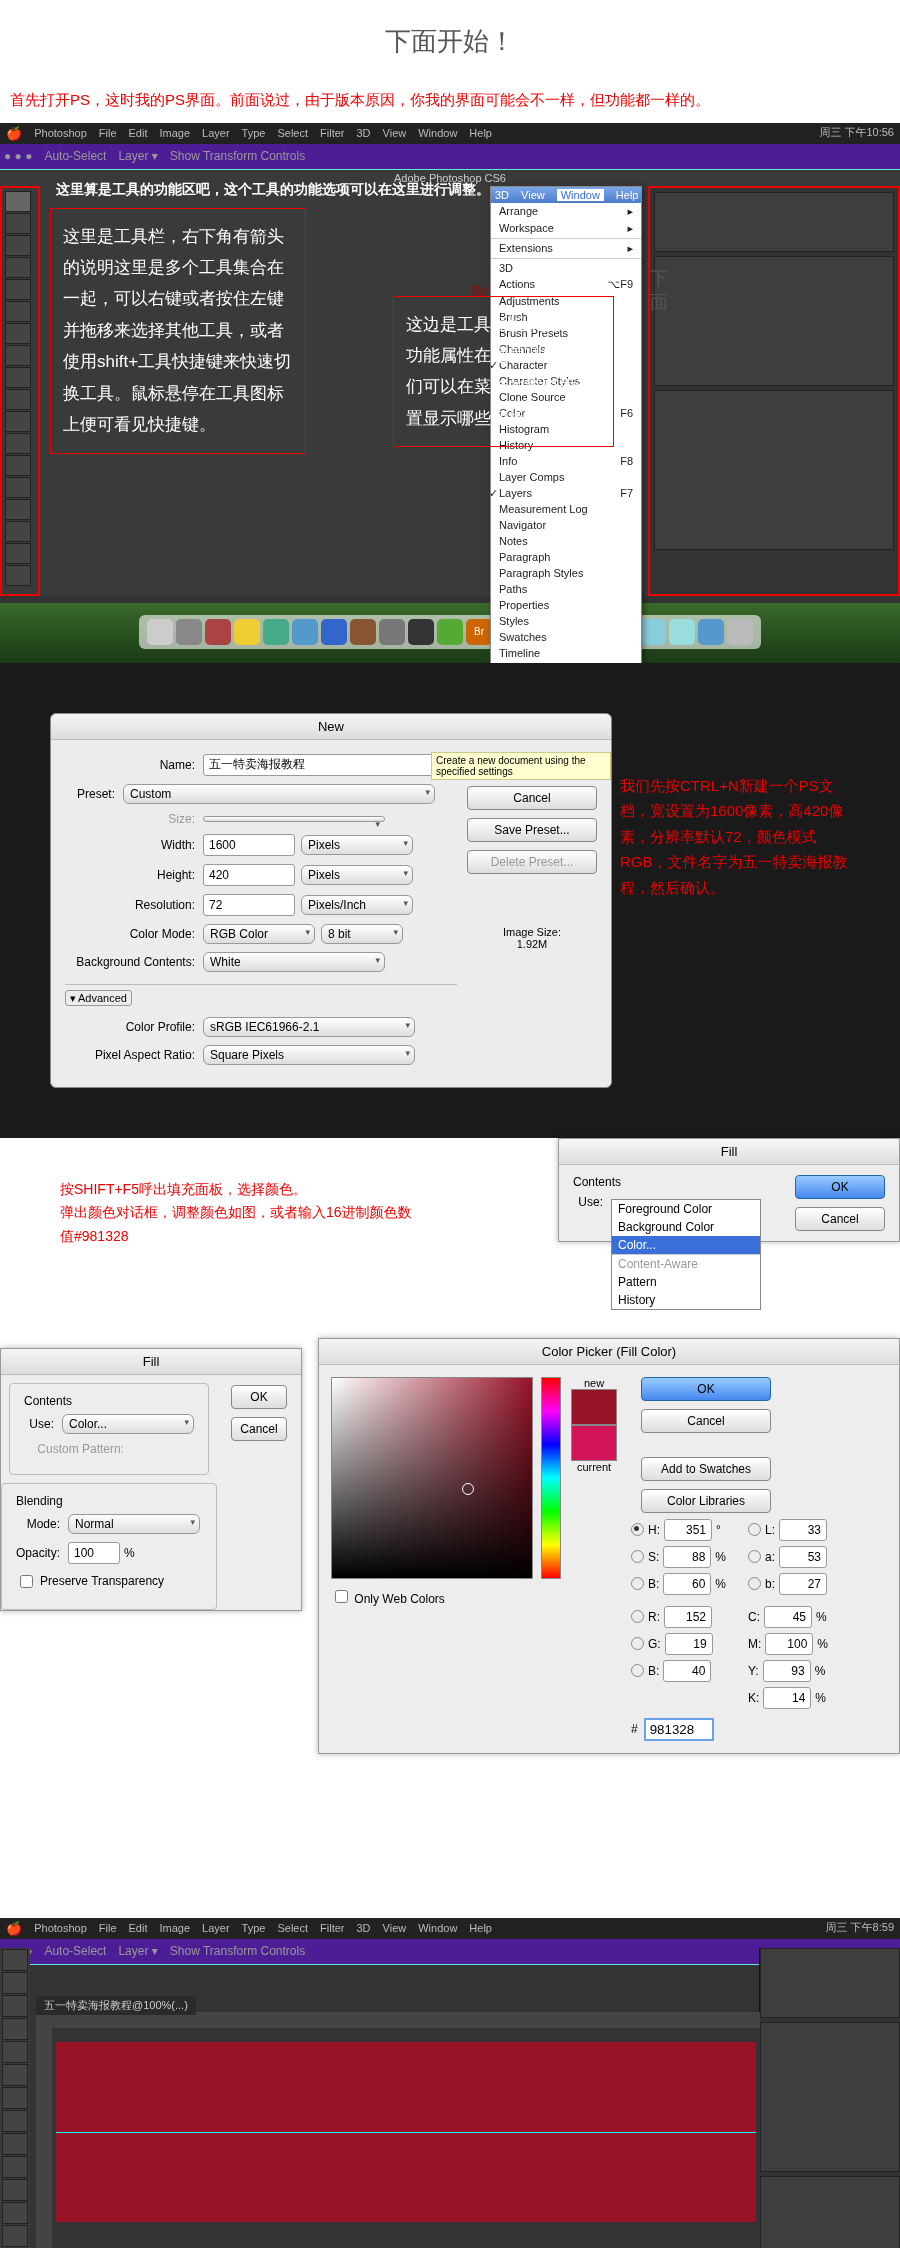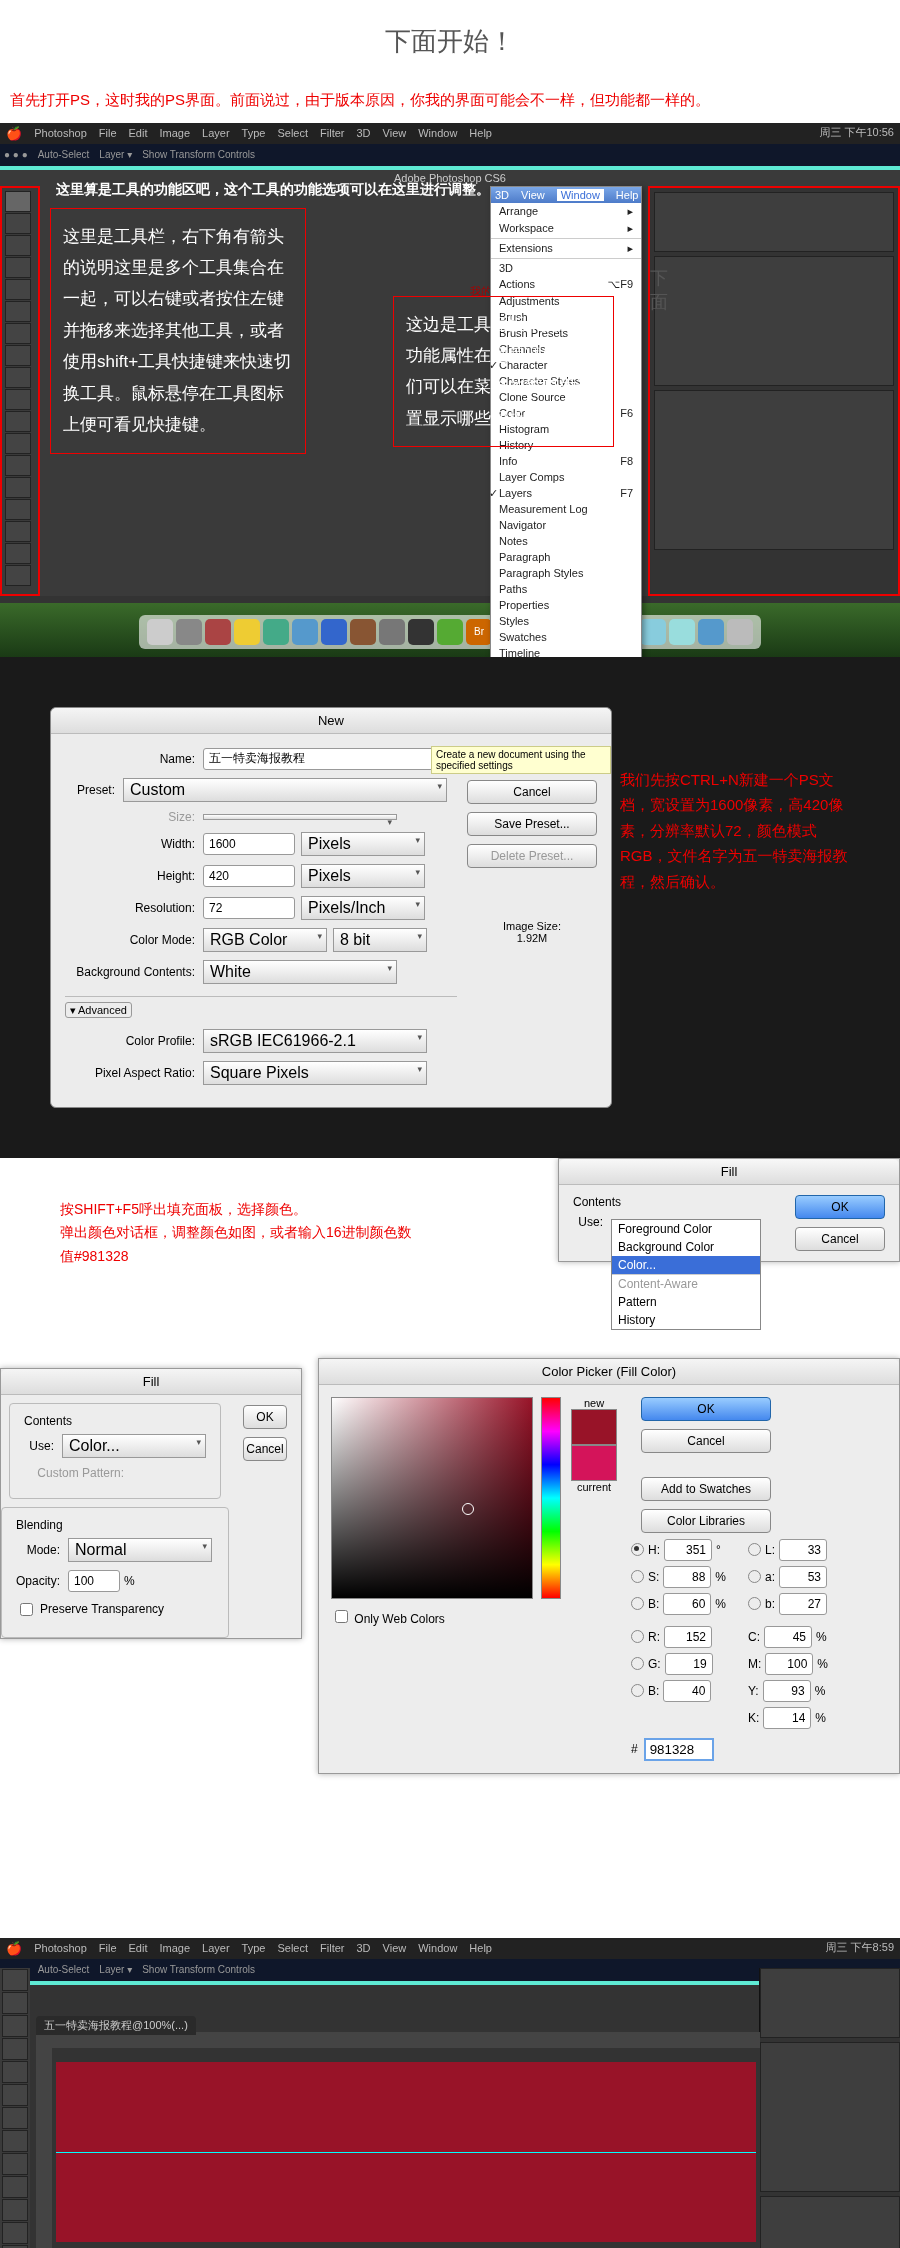--- a/index.html
+++ b/index.html
@@ -6,53 +6,53 @@
 .section{position:relative}
 .title{font-size:26px;text-align:center;padding:24px 0;color:#555}
 .red-note{color:#e00;font-size:15px;line-height:1.7}
 .red-note.small{font-size:14px}
 
 
 .sec1{height:480px;background:#333;position:relative}
 .menubar{background:#222;color:#bbb;font-size:11px;padding:3px 6px;display:flex;gap:12px;align-items:center}
 .menubar .apple{font-size:13px}
 .topright{position:absolute;right:6px;top:2px;color:#bbb;font-size:11px}
-.options-bar{background:#0f172a;border-bottom:4px solid #5eead4;padding:4px;font-size:10px;color:#999}
+.options-bar{background:#4c1d95;border-bottom:1px solid #5eead4;padding:4px;font-size:12px;color:#999}
 .window-title{background:#3a3a3a;color:#ccc;text-align:center;font-size:11px;padding:2px}
 .ps-body{display:flex;height:410px;background:#333}
 .tool-col{width:30px;background:#3a3a3a;border:2px solid #e00;display:flex;flex-direction:column;gap:1px;padding:3px}
 .tool-col .t{width:24px;height:19px;background:#444;border:1px solid #222}
 .tool-col .t.sel{background:#666}
 .canvas-area{flex:1;position:relative;background:#3a3a3a}
 .yellow-note{position:absolute;color:#fff;font-size:14px;font-weight:bold;line-height:1.6;padding:4px}
 .yn1{left:12px;top:-12px}
 .red-box-txt{position:absolute;border:1px solid #e00;color:#fff;font-size:17px;line-height:1.85;padding:12px;width:230px}
 .rb-tools{left:10px;top:22px}
 .rb-panels{right:34px;top:110px;width:195px}
 .window-menu{position:absolute;left:450px;top:0;width:150px;background:#fff;border:1px solid #888;box-shadow:2px 2px 6px rgba(0,0,0,.4);font-size:11px}
 .wm-head{background:linear-gradient(#7aa7e8,#4d7bc9);color:#fff;display:flex;padding:2px 4px;gap:12px}
 .wm-item{padding:2px 8px;color:#222;display:flex;justify-content:space-between}
 .wm-hr{border-top:1px solid #ccc;margin:1px 0}
 .wm-item.chk::before{content:"✓";position:absolute;margin-left:-10px}
 .panels-col{width:240px;background:#333;border:2px solid #e00;padding:4px}
 .panel-grp{background:#3e3e3e;border:1px solid #222;margin-bottom:4px;padding:4px;min-height:36px;font-size:10px;color:#aaa}
-.dock{height:46px;background:linear-gradient(#3a6a2a,#1a3a15);display:flex;justify-content:center;align-items:flex-end;gap:4px;padding-bottom:8px}
+.dock{height:46px;background:linear-gradient(#3a6a2a,#1a3a15);display:flex;justify-content:center;align-items:flex-end;gap:4px;padding-bottom:14px}
 .dock-strip{background:rgba(255,255,255,.6);border-radius:6px;padding:4px 8px;display:flex;gap:3px}
 .dock .i{width:26px;height:26px;border-radius:5px;background:#5a8dd6;display:inline-block}
 
 
 .sec2{background:#1a1a1a;padding:50px;position:relative}
 .new-dlg{background:#ececec;border:1px solid #888;width:560px;margin:0 auto 0 0;position:relative;border-radius:6px}
 .dlg-title{text-align:center;padding:5px;border-bottom:1px solid #bbb;background:linear-gradient(#f5f5f5,#ddd);border-radius:6px 6px 0 0;font-size:13px}
 .dlg-body{display:flex;padding:14px}
 .dlg-form{flex:1}
 .frow{display:flex;align-items:center;margin-bottom:8px}
 .frow label{width:130px;text-align:right;margin-right:8px;font-size:12px}
 .finput{border:1px solid #999;background:#fff;padding:3px 5px;font-size:12px;border-radius:3px}
-.fsel{border:1px solid #999;background:linear-gradient(#fff,#ddd);padding:2px 16px 2px 6px;font-size:16px;border-radius:0;position:relative}
+.fsel{border:1px solid #999;background:linear-gradient(#fff,#ddd);padding:2px 4px 2px 6px;font-size:12px;border-radius:6px;position:relative}
 .fsel::after{content:"▾";position:absolute;right:4px;font-size:9px;color:#555}
 .dlg-btns{width:130px;display:flex;flex-direction:column;gap:8px;padding-left:10px}
 .mac-btn{background:linear-gradient(#fff,#ddd);border:1px solid #888;border-radius:4px;padding:4px 0;text-align:center;font-size:12px}
 .mac-btn.primary{background:linear-gradient(#9cf,#48e);color:#000;border-color:#26a}
 .tooltip-yellow{position:absolute;background:#ffffd0;border:1px solid #cc8;font-size:10px;padding:2px 4px;left:380px;top:38px}
 .sec2-note{position:absolute;right:40px;top:110px;width:240px}
 
 
 .sec3{position:relative;height:780px;background:#fff}
 .sec3-note{position:absolute;left:60px;top:40px;width:360px}

